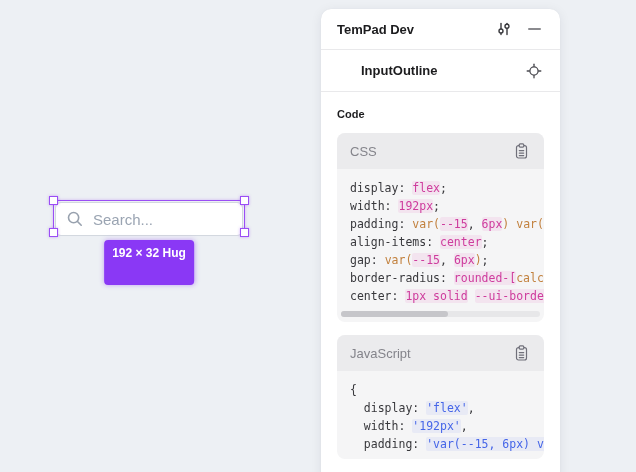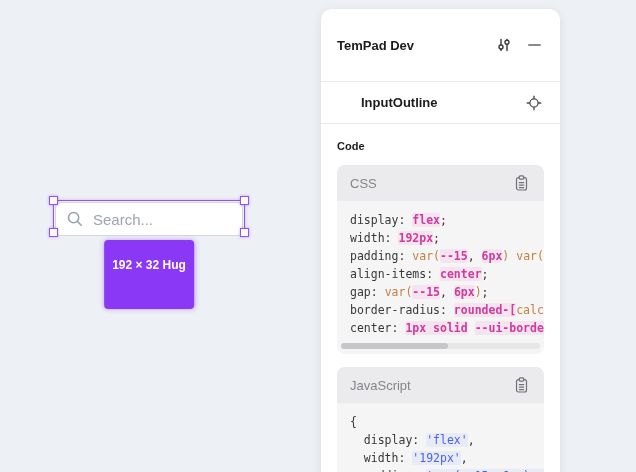--- a/index.html
+++ b/index.html
@@ -24,33 +24,33 @@
   .h-sw{left:-5px;bottom:-5px}.h-se{right:-5px;bottom:-5px}
   .search-box{
     position:absolute;inset:1px;background:#fff;
     border:1px solid #d3d8df;border-radius:6px;
     display:flex;align-items:center;gap:9px;padding:16px 10px;
     box-sizing:border-box;
   }
   .search-placeholder{font-size:15px;color:#9aa4b2;}
   .size-badge{
     position:absolute;left:149px;top:240px;transform:translateX(-50%);
-    height:37px;line-height:19px;padding:16px 8px;border-radius:4px;
+    height:37px;line-height:19px;padding:4px 8px;border-radius:4px;
     background:#8a38f5;color:#fff;font-size:12px;font-weight:bold;
     white-space:nowrap;box-shadow:0 0 5px rgba(138,56,245,.45);
   }
   
   .panel{
     position:absolute;left:321px;top:9px;width:239px;height:478px;
     background:#fff;border-radius:10px;
     box-shadow:0 2px 12px rgba(20,30,50,.08),0 0 1px rgba(0,0,0,.08);
     box-sizing:border-box;overflow:hidden;
   }
   .panel-header{
-    height:40px;display:flex;align-items:center;padding:16px 16px;
+    height:40px;display:flex;align-items:center;padding:0 16px;
     border-bottom:1px solid #e9e9eb;
   }
   .panel-title{font-size:13px;font-weight:bold;color:#1c1c1e;flex:1;}
   .icon-btn{
     border:none;background:none;padding:0;margin:0;cursor:pointer;
     display:flex;align-items:center;justify-content:center;
     width:20px;height:20px;
   }
   .icon-btn + .icon-btn{margin-left:10px;}
   .minus-bar{width:13px;height:2px;border-radius:1px;background:#8a8a8e;}
@@ -69,21 +69,21 @@
     justify-content:space-between;padding:0 13px;text-align:center;
   }
   .code-block-label{font-size:13px;color:#84848b;}
   .code-area{
     padding:10px 0 6px 13px;overflow:hidden;
     font-family:"DejaVu Sans Mono","Liberation Mono",monospace;
     font-size:11.5px;line-height:18px;
   }
   .code-line{white-space:pre;}
   .tok-t{color:#38383c;}
-  .tok-v{color:#ce3c9d;background:rgba(236,64,174,.09);border-radius:2px;font-weight:bold;}
+  .tok-v{color:#ce3c9d;background:rgba(236,64,174,.09);border-radius:2px;}
   .tok-f{color:#c2813e;}
   .tok-s{color:#4565e8;background:rgba(70,100,235,.07);border-radius:2px;}
   .h-scrollbar{
     height:6px;margin:0 4px 5px 4px;border-radius:3px;background:#e7e7e9;
     position:relative;
   }
   .h-scrollbar-thumb{
     position:absolute;left:0;top:0;height:6px;width:54%;
     border-radius:3px;background:#c6c6ca;
   }

